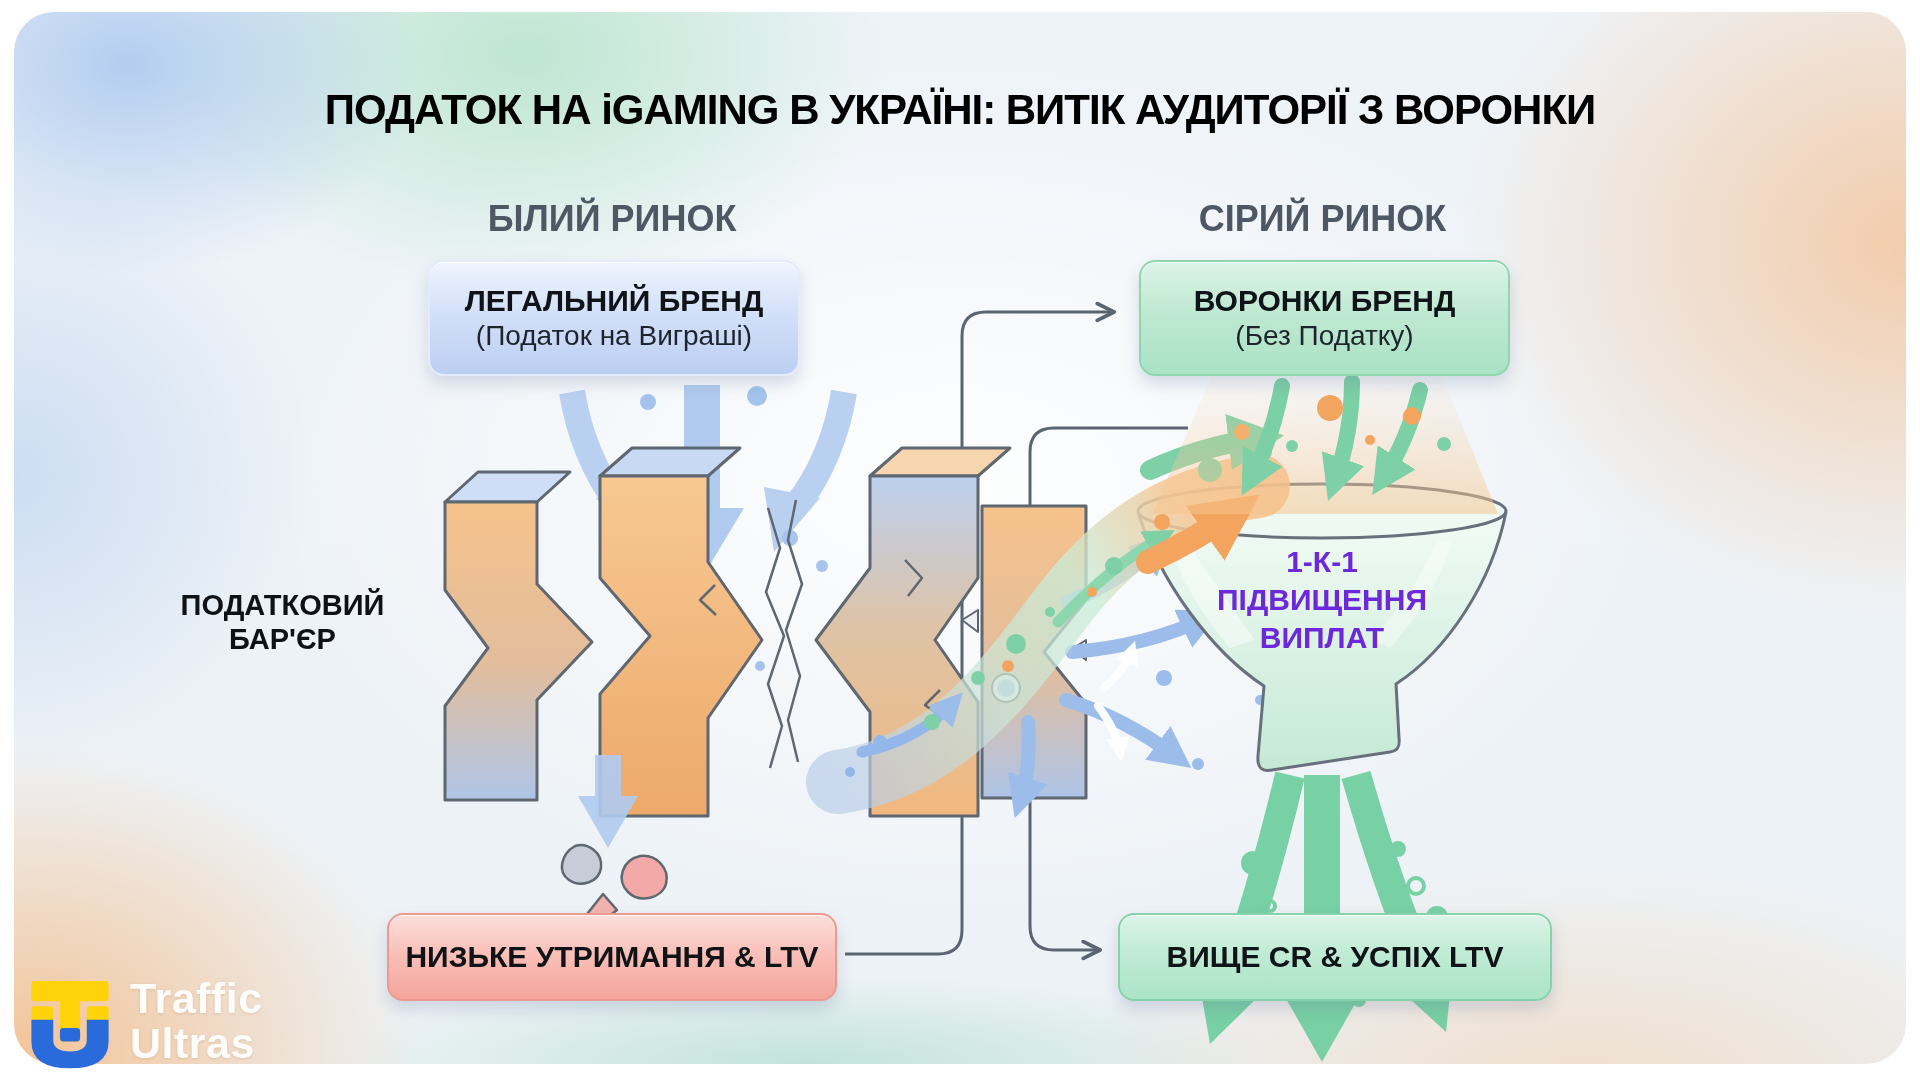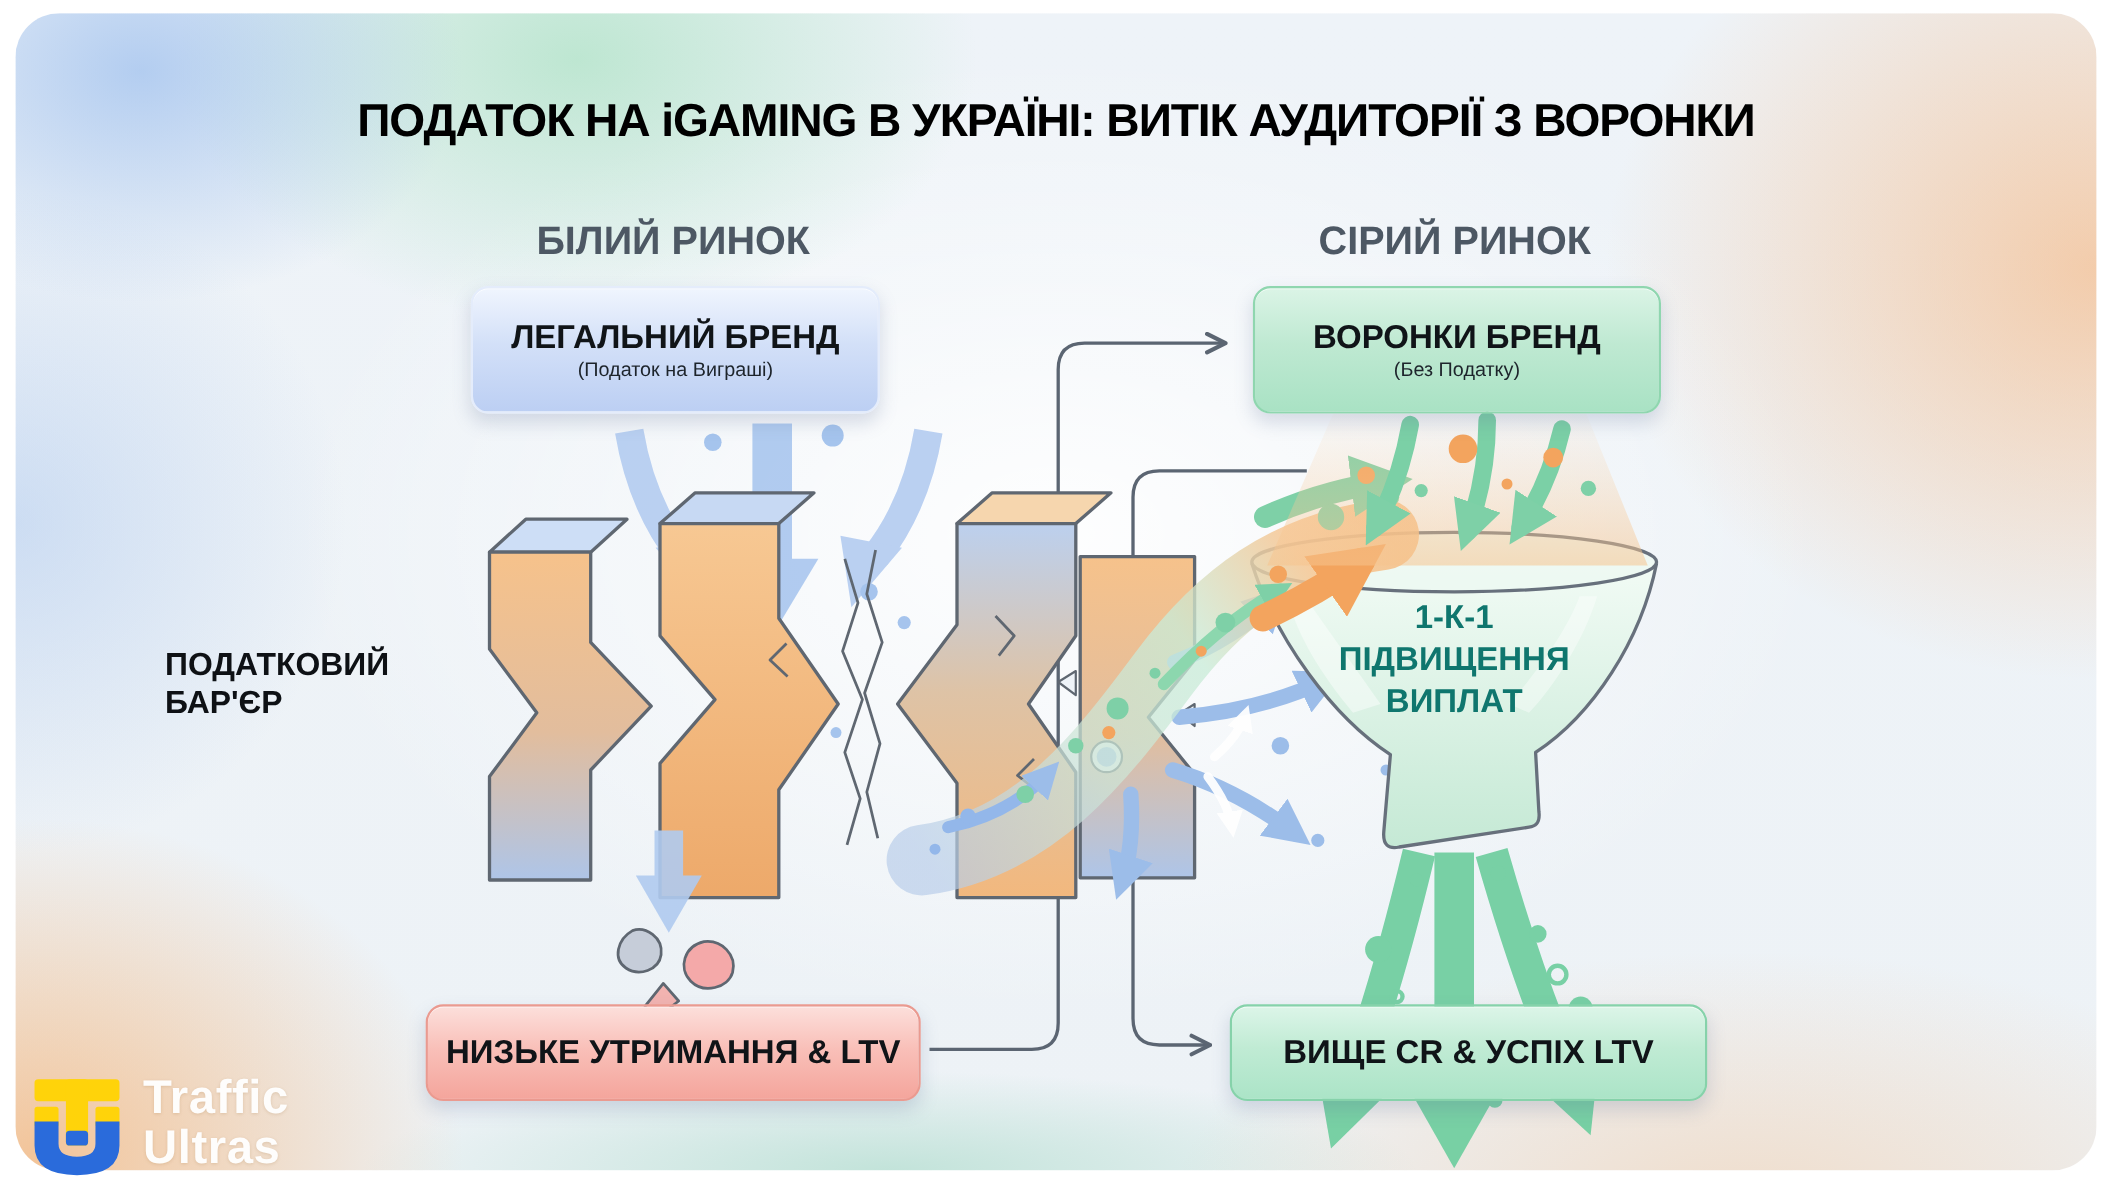--- a/index.html
+++ b/index.html
@@ -20,33 +20,33 @@
   svg.layer{position:absolute;left:0;top:0;width:1920px;height:1080px;}
   .title{position:absolute;left:0;top:86px;width:1920px;text-align:center;
          font-size:42px;font-weight:800;letter-spacing:-1px;color:#000000;}
   .col-heading{position:absolute;font-size:36px;font-weight:800;color:#4d5864;text-align:center;}
   .heading-white{left:428px;top:198px;width:368px;text-align:center;}
   .heading-grey{left:1139px;top:198px;width:367px;}
   .node{position:absolute;border-radius:16px;display:flex;flex-direction:column;
         align-items:center;justify-content:center;text-align:center;
         box-shadow:0 8px 16px rgba(90,110,150,.22), inset 0 1px 0 rgba(255,255,255,.75);}
   .node .t1{font-size:30px;font-weight:800;color:#101418;}
-  .node .t2{font-size:18px;font-weight:400;color:#1d242b;margin-top:2px;}
+  .node .t2{font-size:28px;font-weight:400;color:#1d242b;margin-top:2px;}
   .legal{left:428px;top:260px;width:368px;height:112px;border:2px solid #e4ecfb;
          background:linear-gradient(180deg,#f0f5fe 0%,#d3e0f8 45%,#bccff3 100%);justify-content:center;}
   .offshore{left:1139px;top:260px;width:367px;height:112px;border:2px solid #8fd6af;
          background:linear-gradient(180deg,#dbf4e6 0%,#bfe9d2 45%,#a9e2c4 100%);}
   .lowret{left:387px;top:913px;width:446px;height:84px;border:2px solid #ea9a90;
          background:linear-gradient(180deg,#fcdfdb 0%,#f9c0b9 45%,#f4a59c 100%);}
   .highcr{left:1118px;top:913px;width:430px;height:84px;border:2px solid #86d2aa;
          background:linear-gradient(180deg,#dcf5e8 0%,#c0ebd4 45%,#abe4c7 100%);}
-  .barrier-label{position:absolute;left:150px;top:588px;width:265px;text-align:left;
+  .barrier-label{position:absolute;left:150px;top:588px;width:265px;text-align:center;
          font-size:29px;font-weight:800;line-height:1.18;color:#0e1115;}
   .funnel-label{position:absolute;left:1162px;top:543px;width:320px;text-align:center;
-         font-size:30px;font-weight:800;line-height:38px;color:#0f766e;}
+         font-size:30px;font-weight:800;line-height:38px;color:#6d28d9;}
   .logo{position:absolute;left:28px;top:976px;display:flex;align-items:flex-start;}
   .logo-text{margin-left:18px;font-size:43px;font-weight:800;line-height:45px;
          color:rgba(255,255,255,.96);text-shadow:0 1px 3px rgba(140,90,30,.18);letter-spacing:.5px;}
 </style>
 </head>
 <body>
 
 <div class="stage">
   <div class="card"></div>
 

